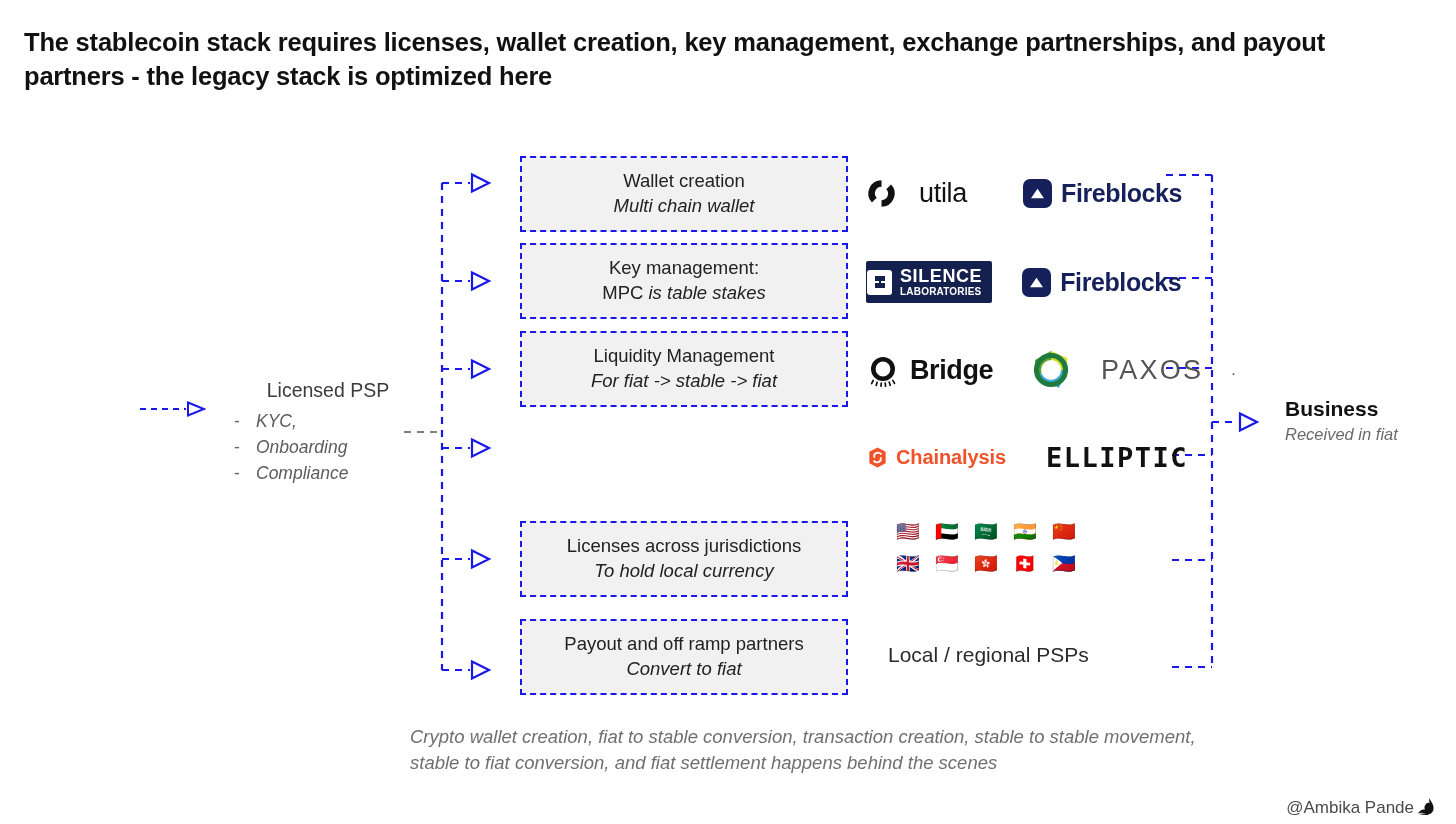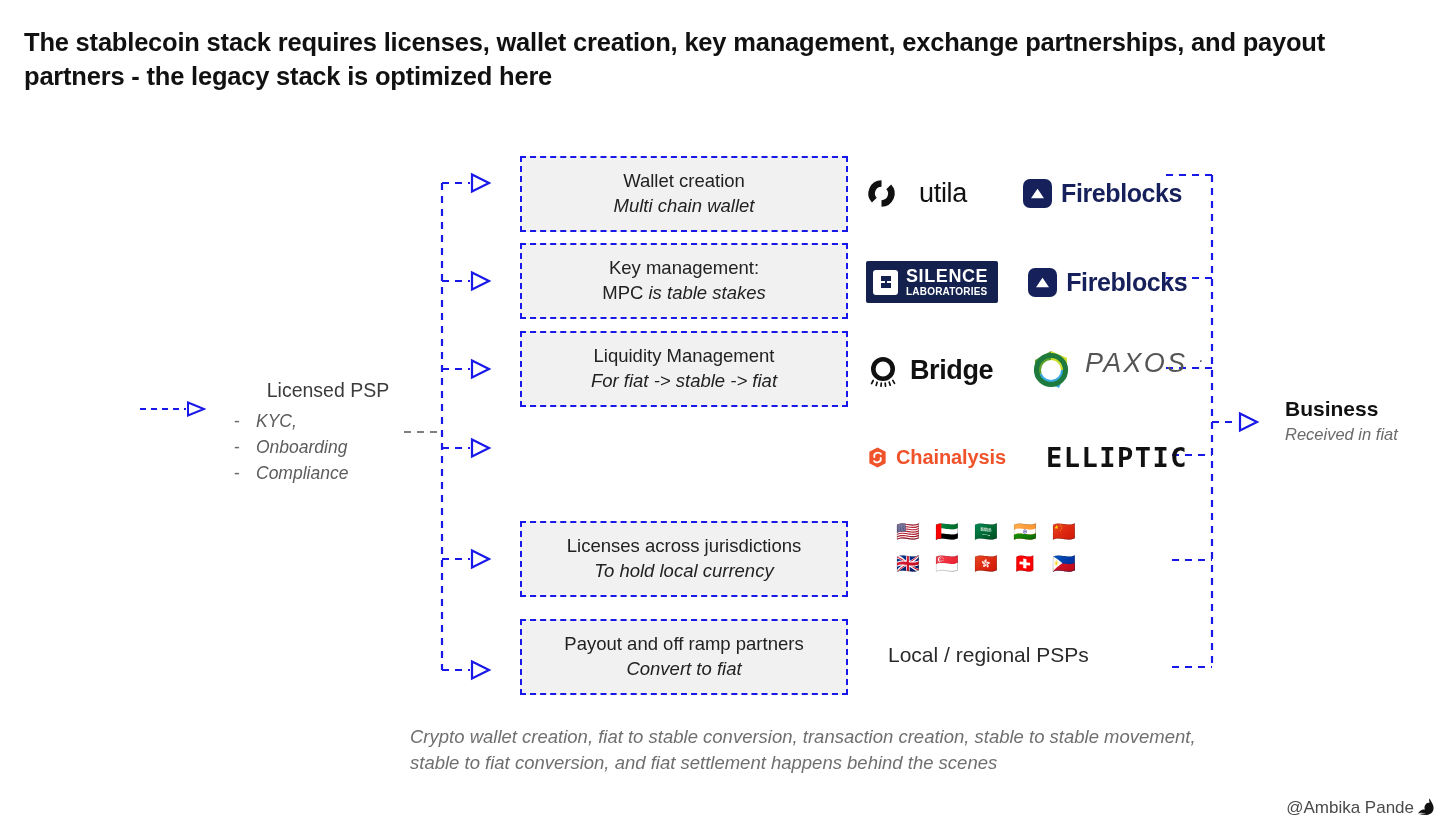--- a/index.html
+++ b/index.html
@@ -51,30 +51,30 @@
 
   
   .utila{display:flex;align-items:center;gap:22px;}
   .utila-word{font-size:27px;color:#111;letter-spacing:-0.3px;}
   
   .fireblocks{display:flex;align-items:center;gap:9px;}
   .fb-mark{width:29px;height:29px;border-radius:7px;background:#16205a;
            display:flex;align-items:center;justify-content:center;}
   .fb-word{font-size:25px;color:#16205a;font-weight:600;letter-spacing:-0.4px;}
   
-  .silence{background:#14204d;padding:6px 10px 6px 7px;display:flex;align-items:center;gap:8px;border-radius:2px;}
+  .silence{background:#14204d;padding:6px 10px 6px 1px;display:flex;align-items:center;gap:8px;border-radius:2px;}
   .sl-mark{width:25px;height:25px;background:#ffffff;border-radius:3px;display:flex;align-items:center;justify-content:center;}
   .sl-txt{display:flex;flex-direction:column;line-height:1;}
   .sl-t1{color:#fff;font-size:18px;font-weight:bold;letter-spacing:0.6px;}
   .sl-t2{color:#fff;font-size:10px;font-weight:bold;letter-spacing:0.2px;margin-top:2px;}
   
   .bridge{display:flex;align-items:center;gap:10px;}
   .bridge-word{font-size:27px;color:#111;font-weight:600;letter-spacing:-0.4px;}
   
-  .paxos{display:flex;align-items:flex-start;gap:12px;font-style:italic;}
+  .paxos{display:flex;align-items:center;gap:28px;}
   .paxos-word{font-size:27px;color:#555;letter-spacing:2.2px;}
   .paxos-dot{font-size:16px;color:#555;}
   
   .chainalysis{display:flex;align-items:center;gap:7px;}
   .ch-word{font-size:20px;color:#f0522a;font-weight:bold;letter-spacing:-0.1px;}
   
   .elliptic-word{font-size:27px;font-weight:bold;color:#111;letter-spacing:1.5px;
                  font-family:"DejaVu Sans Mono","Liberation Mono",monospace;}
 
   

